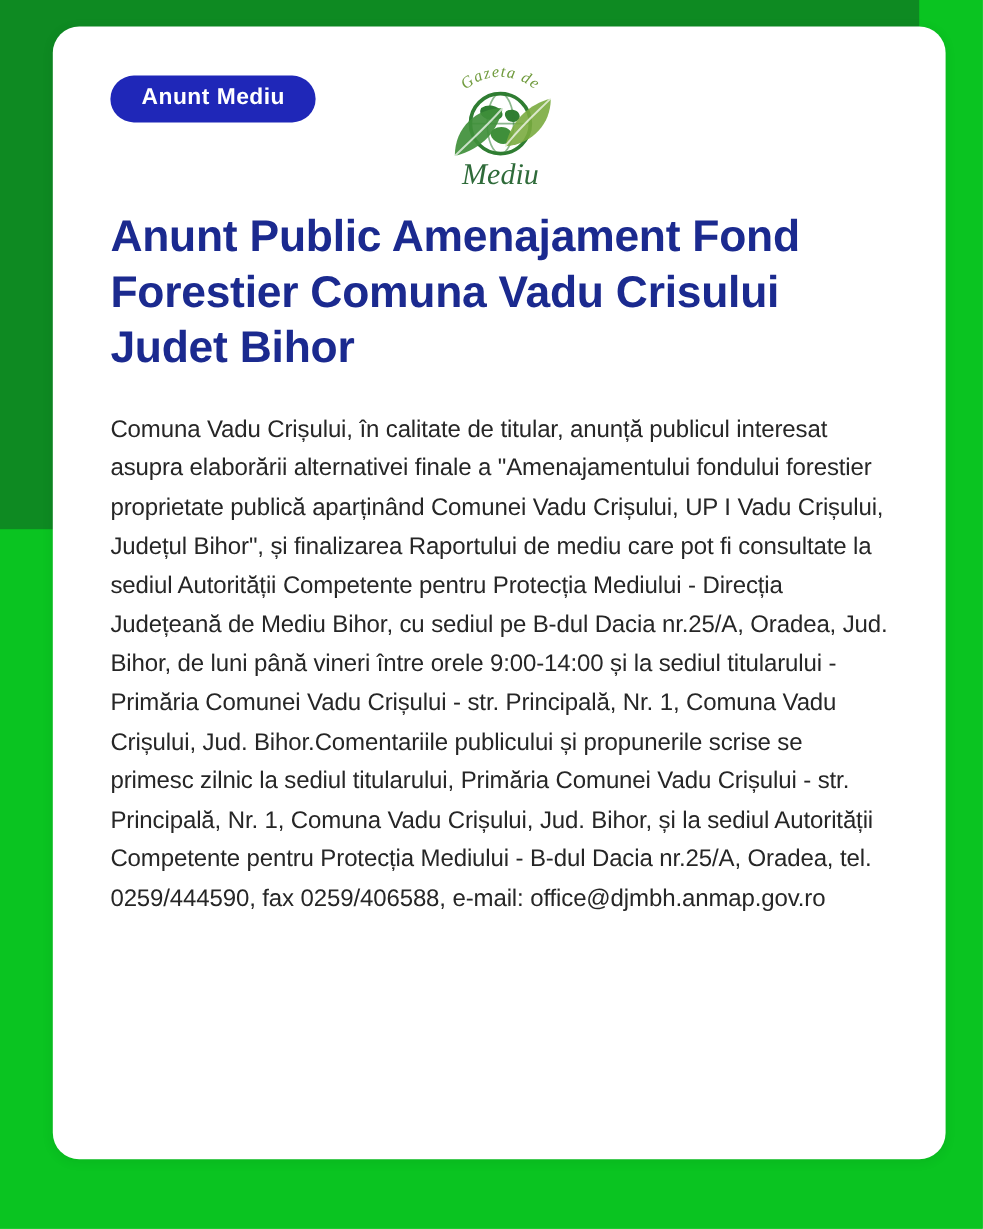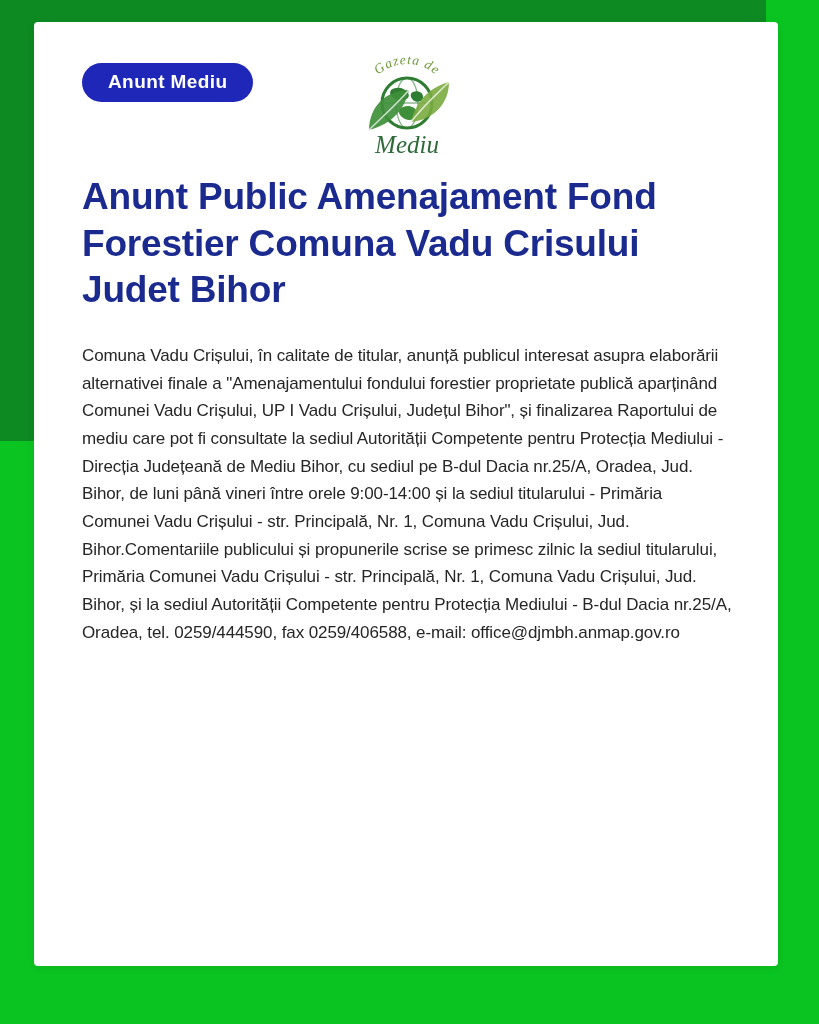--- a/index.html
+++ b/index.html
@@ -27,26 +27,26 @@
     left: 0;
     top: 0;
     width: 766px;
     height: 441px;
     background: #0e8a22;
   }
 
   
   #card {
     position: absolute;
-    left: 34px;
+    left: 44px;
     top: 22px;
     width: 744px;
     height: 944px;
     background: #ffffff;
-    border-radius: 4px;
+    border-radius: 22px;
     padding: 24px 46px 40px 48px;
     box-shadow: 0 2px 10px rgba(0,0,0,0.07);
   }
 
   
   #card-header {
     position: relative;
     height: 120px;
   }
 
@@ -85,21 +85,21 @@
     font-weight: bold;
     line-height: 1.26;
     letter-spacing: -0.2px;
     margin-top: 8px;
     margin-bottom: 28px;
   }
 
   
   #body-text {
     color: #262626;
-    font-size: 17px;
+    font-size: 20px;
     line-height: 1.63;
     letter-spacing: -0.1px;
     text-align: left;
     word-break: normal;
   }
 </style>
 </head>
 <body>
 
 <div id="bg-base"></div>

